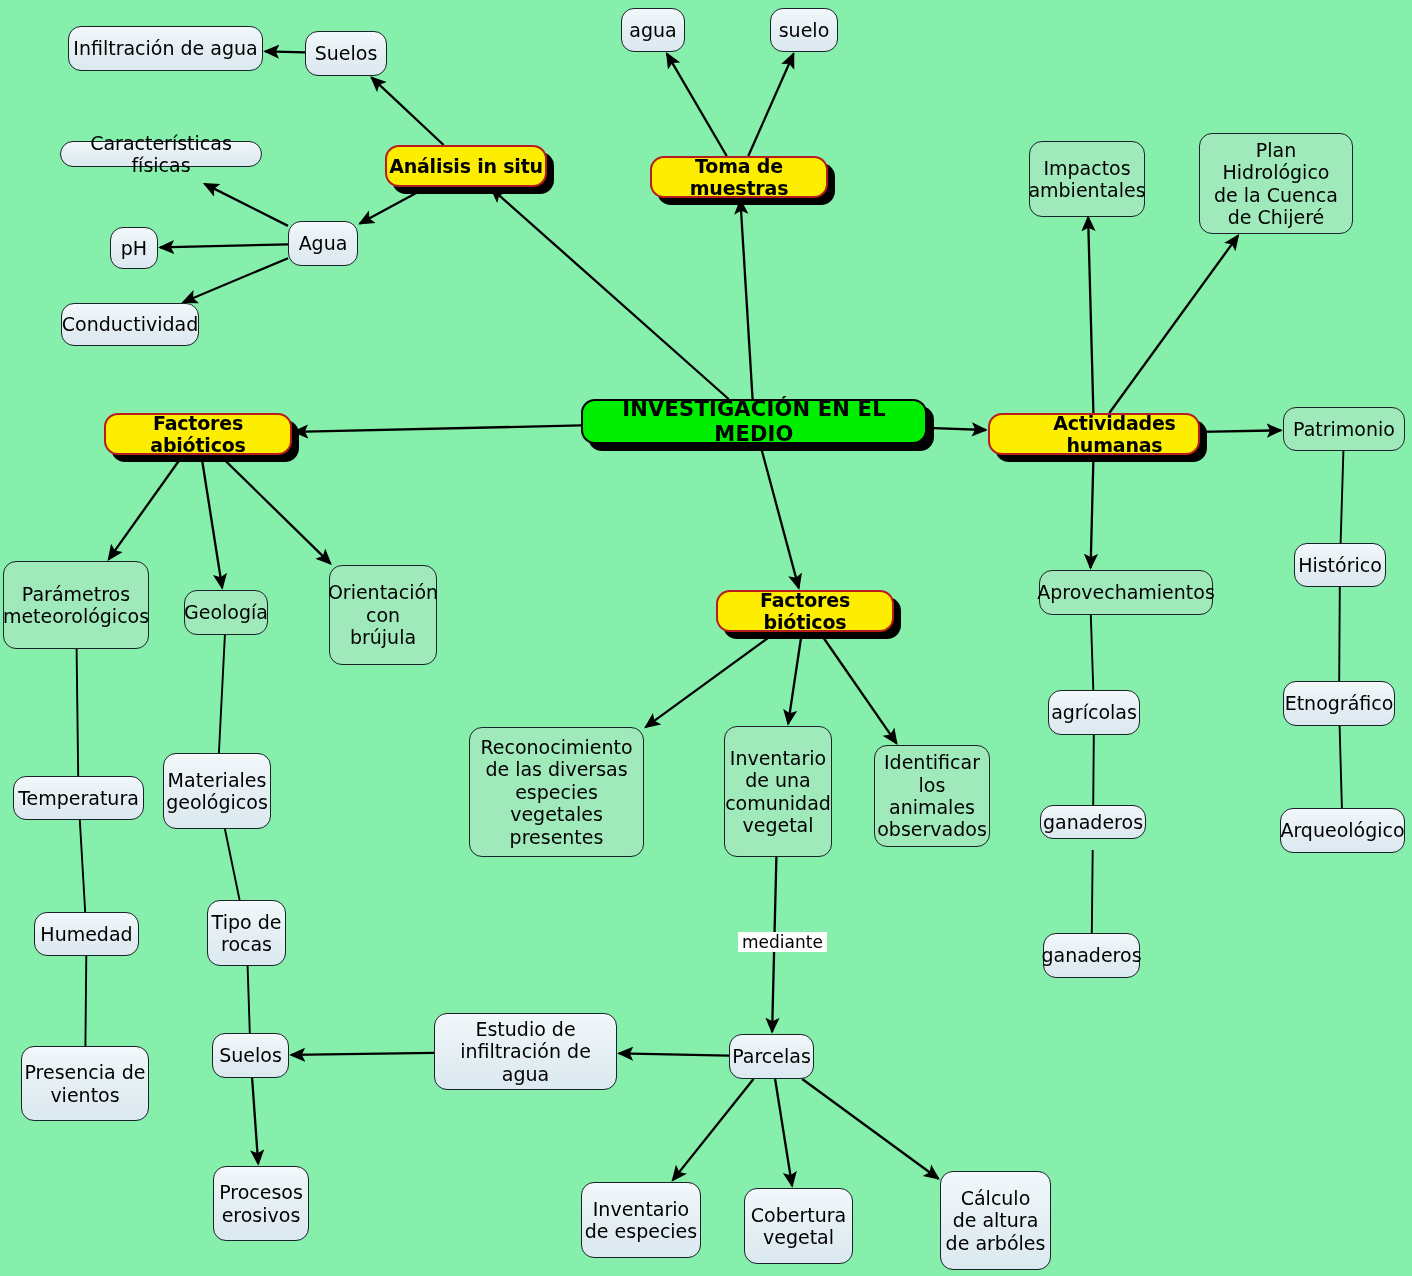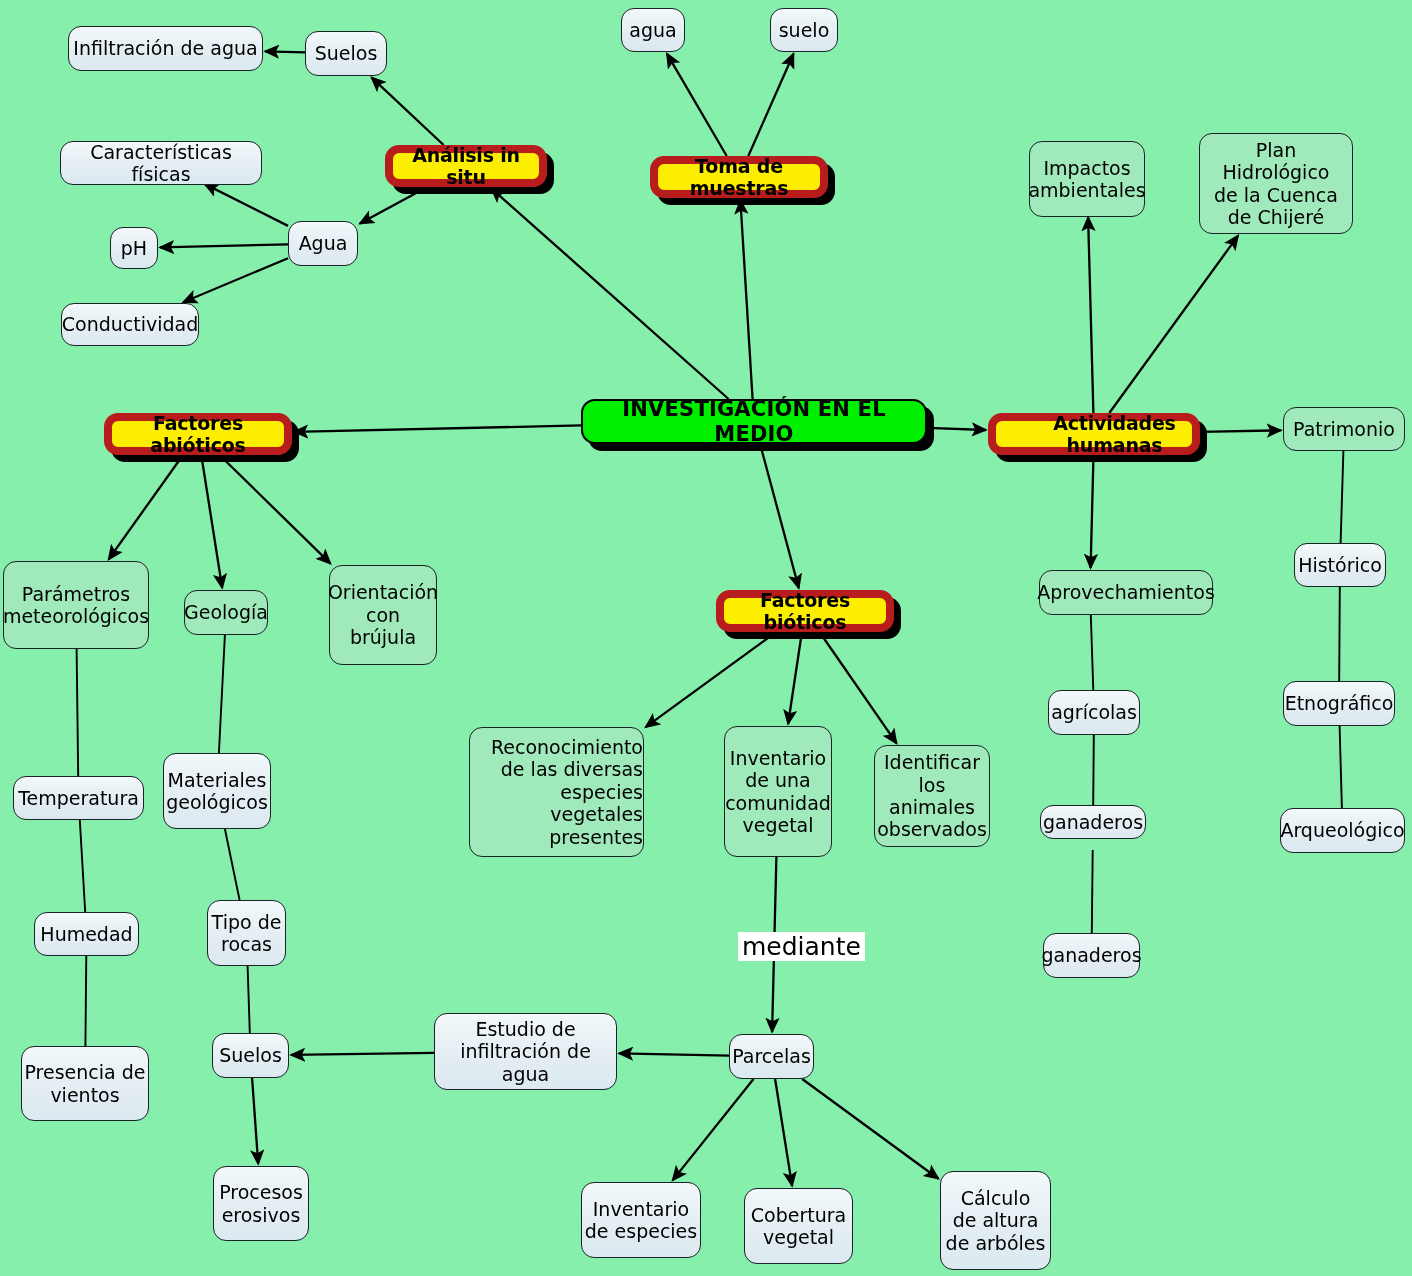--- a/index.html
+++ b/index.html
@@ -46,39 +46,39 @@
   .n-green {
     background: #9fe9ba;
     font-size: 19px;
     border-radius: 13px;
   }
   
   .n-yellow {
     background: #fdee00;
     font-weight: bold;
     font-size: 19px;
-    border: 8px solid #b91c1c;
+    border: 2px solid #b91c1c;
     border-radius: 14px;
     box-shadow: 7px 7px 0 0 #000000;
     font-family: "DejaVu Sans", sans-serif;
     letter-spacing: -0.2px;
   }
   
   .n-root {
     background: #00ef00;
     font-weight: bold;
     font-size: 21px;
     border: 2px solid #000000;
     border-radius: 14px;
     box-shadow: 7px 7px 0 0 #000000;
     letter-spacing: 0.2px;
   }
   .edge-label {
     position: absolute;
-    font-size: 25px;
+    font-size: 17px;
     color: #000000;
     background: #ffffff;
     padding: 0 4px;
     z-index: 6;
     white-space: nowrap;
   }
 </style>
 </head>
 <body>
 
@@ -132,21 +132,21 @@
         <line x1="1343.4" y1="451.0" x2="1340.6" y2="543.0" stroke-width="1.9"></line>
         <line x1="1339.8" y1="587.0" x2="1339.2" y2="681.0" stroke-width="1.9"></line>
         <line x1="1339.6" y1="726.0" x2="1341.9" y2="808.0" stroke-width="1.9"></line>
       </g>
   </svg>
   <div id="node-layer">
       <div class="node n-blue" style="left: 68px; top: 26px; width: 195px; height: 45px;">Infiltración de agua</div>
       <div class="node n-blue" style="left: 305px; top: 31px; width: 82px; height: 45px;">Suelos</div>
       <div class="node n-blue" style="left: 621px; top: 8px; width: 64px; height: 44px;">agua</div>
       <div class="node n-blue" style="left: 770px; top: 8px; width: 68px; height: 44px;">suelo</div>
-      <div class="node n-blue" style="left: 60px; top: 141px; width: 202px; height: 44px;">Características físicas</div>
+      <div class="node n-blue" style="left: 60px; top: 141px; width: 202px; height: 26px;">Características físicas</div>
       <div class="node n-blue" style="left: 110px; top: 227px; width: 48px; height: 42px;">pH</div>
       <div class="node n-blue" style="left: 288px; top: 221px; width: 70px; height: 45px;">Agua</div>
       <div class="node n-blue" style="left: 61px; top: 303px; width: 138px; height: 43px;">Conductividad</div>
       <div class="node n-yellow" style="left: 385px; top: 145px; width: 162px; height: 42px;">Análisis in situ</div>
       <div class="node n-yellow" style="left: 650px; top: 156px; width: 178px; height: 42px;">Toma de muestras</div>
       <div class="node n-green" style="left: 1029px; top: 141px; width: 116px; height: 76px;">Impactos
 ambientales</div>
       <div class="node n-green" style="left: 1199px; top: 133px; width: 154px; height: 101px;">Plan Hidrológico
 de la Cuenca
 de Chijeré</div>
@@ -159,21 +159,21 @@
       <div class="node n-green" style="left: 184px; top: 590px; width: 84px; height: 45px;">Geología</div>
       <div class="node n-green" style="left: 329px; top: 565px; width: 108px; height: 100px;">Orientación
 con
 brújula</div>
       <div class="node n-yellow" style="left: 716px; top: 590px; width: 178px; height: 42px;">Factores bióticos</div>
       <div class="node n-green" style="left: 1003px; top: 570px; width: 174px; height: 45px; margin-left: 36px;">Aprovechamientos</div>
       <div class="node n-blue" style="left: 1294px; top: 543px; width: 92px; height: 44px;">Histórico</div>
       <div class="node n-blue" style="left: 13px; top: 776px; width: 131px; height: 44px;">Temperatura</div>
       <div class="node n-blue" style="left: 163px; top: 753px; width: 108px; height: 76px;">Materiales
 geológicos</div>
-      <div class="node n-green" style="left: 469px; top: 727px; width: 175px; height: 130px; text-align: right;">Reconocimiento
+      <div class="node n-green" style="left: 469px; top: 727px; width: 175px; height: 130px;">Reconocimiento
 de las diversas
 especies vegetales
 presentes</div>
       <div class="node n-green" style="left: 724px; top: 726px; width: 108px; height: 131px;">Inventario
 de una
 comunidad
 vegetal</div>
       <div class="node n-green" style="left: 874px; top: 745px; width: 116px; height: 102px;">Identificar
 los animales
 observados</div>

